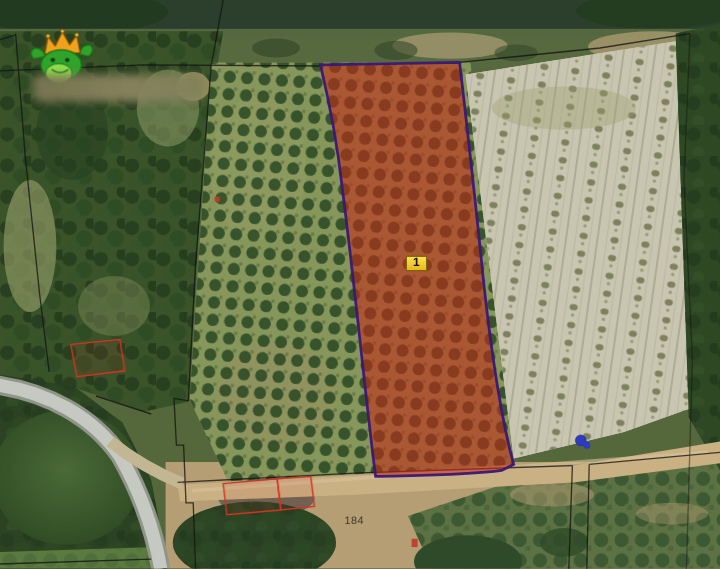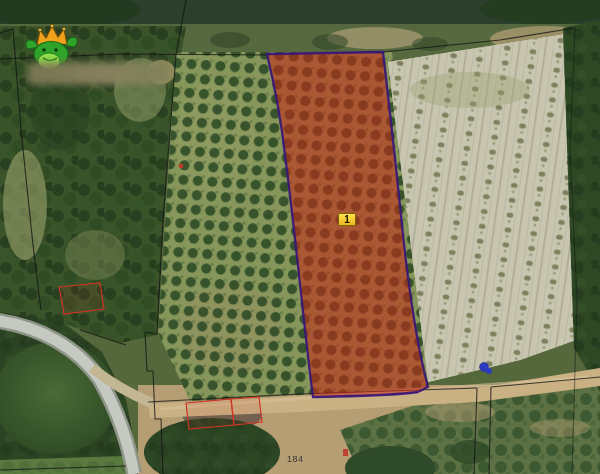--- a/index.html
+++ b/index.html
@@ -16,21 +16,21 @@
     filter:blur(3.5px);border-radius:4px;opacity:.93;
   }
   .marker{
     position:absolute;left:338px;top:213px;width:18px;height:13px;
     background:linear-gradient(180deg,#ffe14d,#e9b81f);
     border:1px solid #7a6607;border-radius:1px;
     color:#1a1200;font-size:10px;font-weight:bold;line-height:12px;
     text-align:center;box-sizing:border-box;cursor:pointer;
   }
   .plabel{
-    position:absolute;left:287px;top:454px;
+    position:absolute;left:287px;top:429px;
     color:#3a3b31;font-size:9px;letter-spacing:.5px;
   }
   .redglyph{
     position:absolute;left:343px;top:449px;width:5px;height:7px;
     background:#bf3428;opacity:.85;
   }
 </style>
 </head>
 <body>
 

